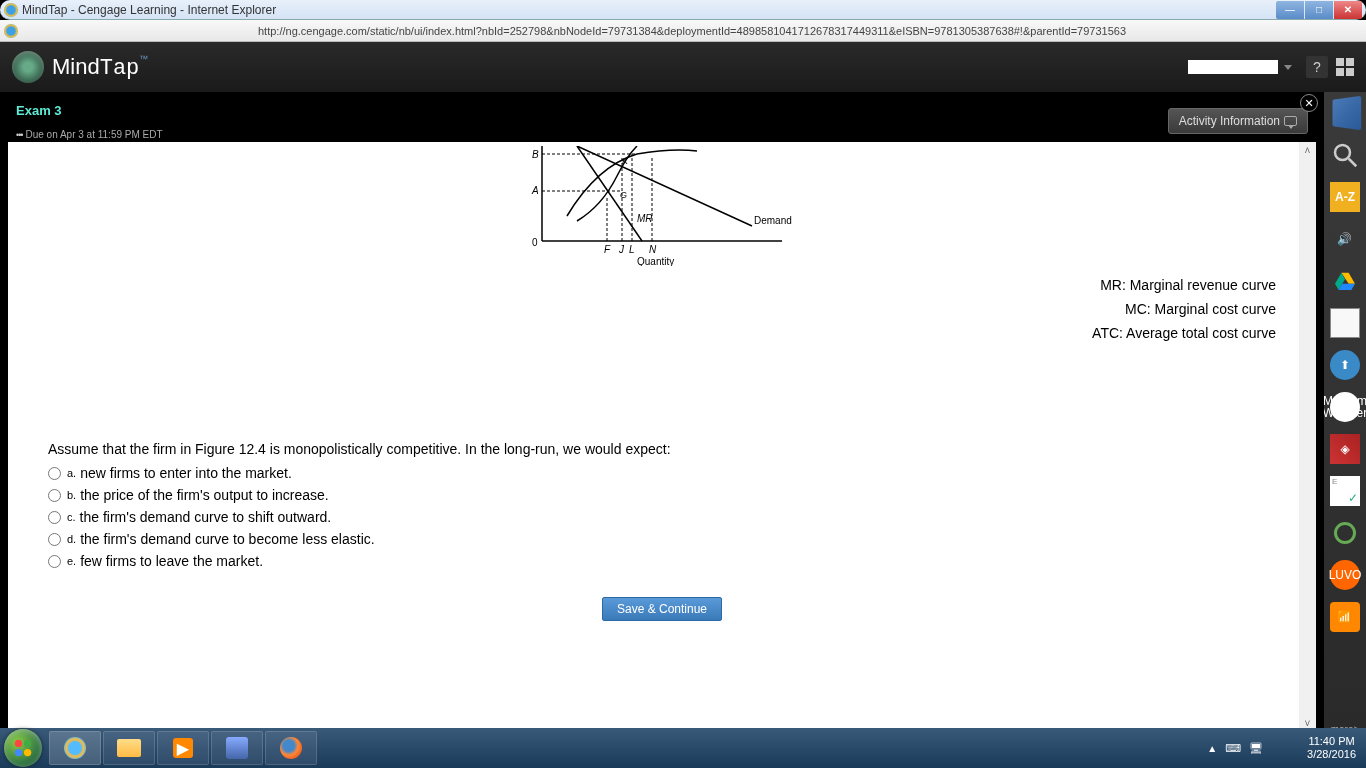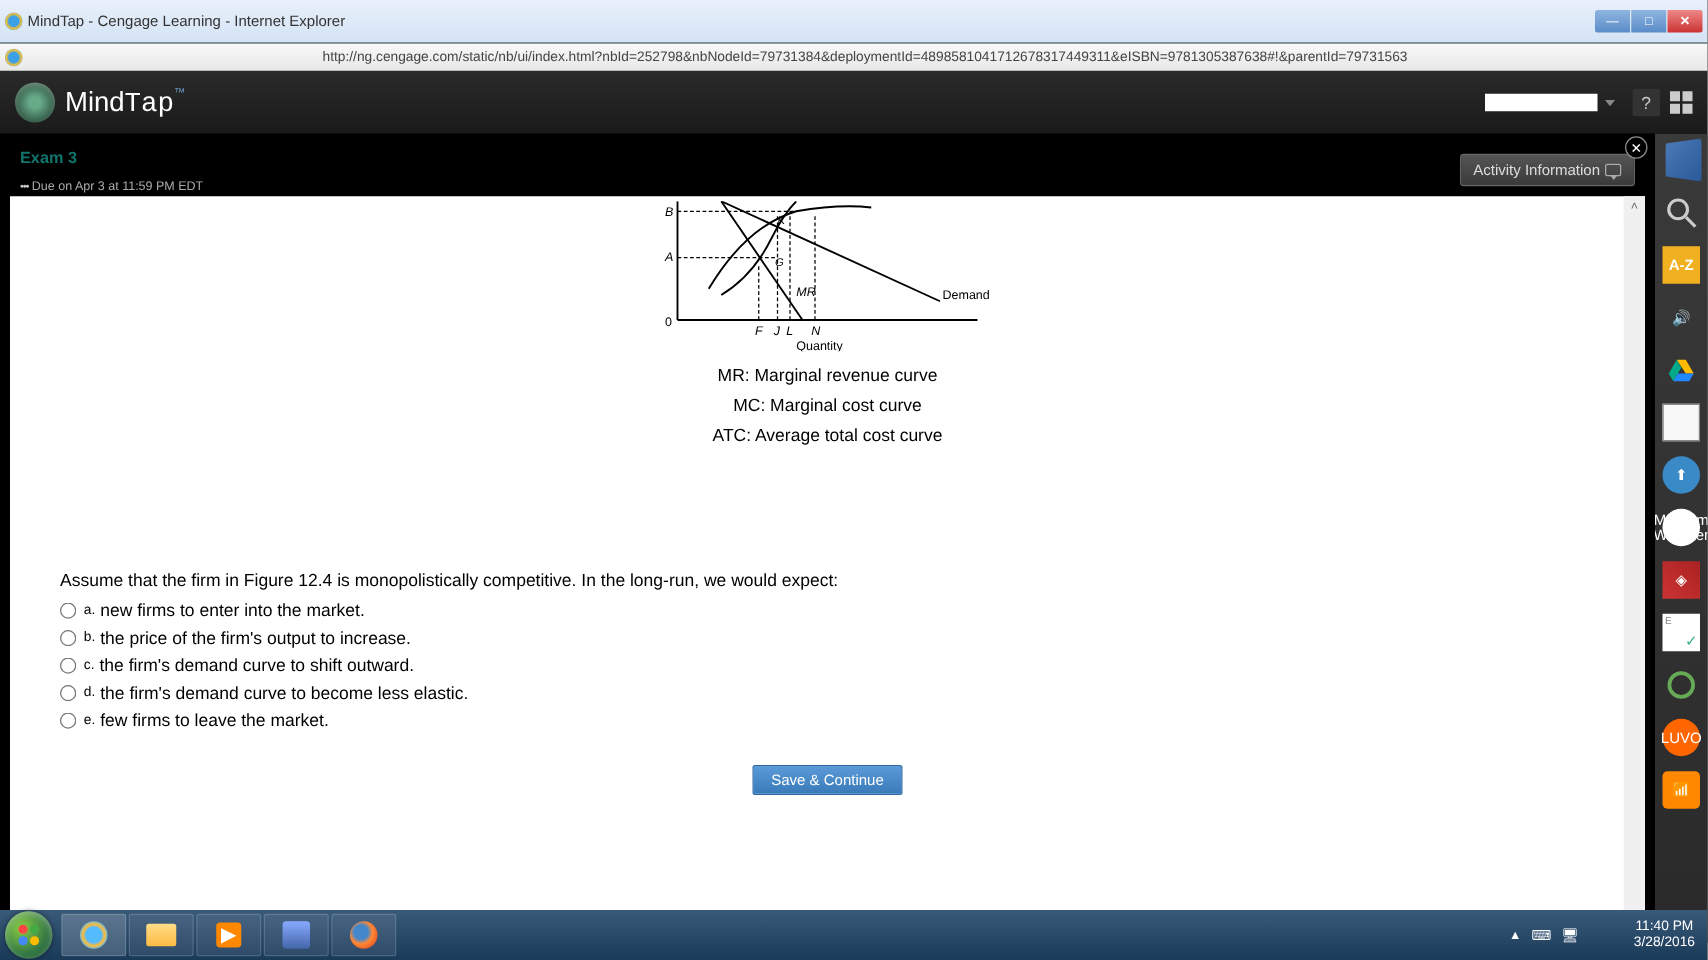--- a/index.html
+++ b/index.html
@@ -1,19 +1,19 @@
 <!DOCTYPE html>
 <html><head>
 <meta charset="utf-8">
 <style>
 * { margin:0; padding:0; box-sizing:border-box; font-family:"Segoe UI",Tahoma,sans-serif; }
 body { width:1366px; height:768px; overflow:hidden; background:#000; position:relative; }
 
 
-.titlebar { height:35px; background:linear-gradient(#e8f0fa,#d4e3f5); display:flex; align-items:center; padding:0 4px; font-size:12px; color:#333; border-bottom:1px solid #8aa; }
+.titlebar { height:20px; background:linear-gradient(#e8f0fa,#d4e3f5); display:flex; align-items:center; padding:0 4px; font-size:12px; color:#333; border-bottom:1px solid #8aa;border-radius:11px; }
 .titlebar .ie-icon { width:14px; height:14px; margin-right:4px; background:radial-gradient(circle,#3ba0e8 40%,#f8c030 60%,#3ba0e8 80%); border-radius:50%; }
 .titlebar .winbtns { margin-left:auto; display:flex; }
 .titlebar .winbtn { width:28px; height:18px; margin-left:1px; display:flex; align-items:center; justify-content:center; font-size:10px; color:#fff; }
 .titlebar .min { background:linear-gradient(#8fb5e0,#5a8cc8); border-radius:2px 0 0 2px;}
 .titlebar .max { background:linear-gradient(#8fb5e0,#5a8cc8);}
 .titlebar .close { background:linear-gradient(#e88,#c33); border-radius:0 2px 2px 0; font-weight:bold;}
 
 
 .addrbar { height:22px; background:linear-gradient(#f8f8f8,#e8e8e8); display:flex; align-items:center; padding:0 4px; font-size:11px; color:#444; border-bottom:1px solid #bbb;text-align:center;}
 .addrbar .ie-icon { width:14px; height:14px; margin-right:4px; background:radial-gradient(circle,#3ba0e8 40%,#f8c030 60%,#3ba0e8 80%); border-radius:50%;}
@@ -49,40 +49,40 @@
 .check-icon{background:#fff;font-size:14px;position:relative;}
 .check-icon::before{content:"E";position:absolute;top:1px;left:2px;font-size:8px;color:#888;}
 .check-icon::after{content:"✓";color:#3a8;position:absolute;bottom:1px;right:2px;}
 .circle-icon{border:3px solid #6a5;border-radius:50%;width:22px;height:22px;}
 .luvo-icon{background:#f60;border-radius:50%;color:#fff;font-size:7px;}
 .rss-icon{background:#f80;color:#fff;font-size:16px;border-radius:4px;}
 .more-link{font-size:10px;color:#aaa;margin-top:auto;margin-bottom:4px;}
 
 
 .exam-bar { height:42px; margin:8px 8px 0 8px; display:flex; align-items:center; padding:0 8px; color:#fff; position:relative;}
-.exam-bar .title { font-size:13px; font-weight:bold; color:#0f766e;}
+.exam-bar .title { font-size:13px; font-weight:bold; color:#5eead4;}
 .exam-bar .due { font-size:10px; color:#aaa;margin-top:11px;}
 .exam-bar .dots{font-size:9px;letter-spacing:-1px;margin-right:3px;color:#ccc;}
 .activity-btn { margin-left:auto; background:linear-gradient(#555,#3a3a3a); border:1px solid #666; border-radius:3px; padding:5px 10px; font-size:12px; color:#ddd; display:flex; align-items:center; gap:4px;}
 .activity-btn .chat{width:13px;height:10px;border:1px solid #aaa;border-radius:2px;position:relative;}
 .activity-btn .chat::after{content:"";position:absolute;bottom:-4px;left:3px;border-left:3px solid transparent;border-right:3px solid transparent;border-top:4px solid #aaa;}
 .close-x { position:absolute; right:-2px; top:-6px; width:18px; height:18px; background:#000; border:1px solid #888; border-radius:50%; color:#fff; font-size:11px; display:flex; align-items:center; justify-content:center;}
 
 
 .question-panel { background:#fff; margin:0 8px; height:590px; position:relative; overflow:hidden;}
 .scroll-track{position:absolute;right:0;top:0;bottom:0;width:17px;background:#f0f0f0;}
 .scroll-up,.scroll-dn{height:17px;display:flex;align-items:center;justify-content:center;color:#666;font-size:10px;background:#f0f0f0;}
 .scroll-dn{position:absolute;bottom:0;width:100%;}
 .qcontent{padding:0 40px 20px 40px;font-family:"Times New Roman",serif;font-size:14px;color:#000;}
 
 
 .graph-wrap{text-align:center;margin-top:4px;}
 .graph{display:inline-block;position:relative;width:280px;height:120px;}
 .graph svg{width:280px;height:120px;}
-.legend{text-align:center;font-size:14px;}
+.legend{text-align:right;font-size:14px;}
 .legend p{margin:8px 0;}
 
 .prompt{margin-top:100px;font-size:14px;}
 .options{margin-top:8px;}
 .opt{display:flex;align-items:center;margin:6px 0;font-size:14px;}
 .opt input{margin-right:6px;}
 .opt .let{font-size:11px;margin-right:4px;}
 
 .save-btn{display:block;margin:28px auto 0;background:linear-gradient(#5a9ad8,#3a7ab8);border:1px solid #2a6aa8;color:#fff;font-size:12px;padding:4px 14px;border-radius:2px;}
 

